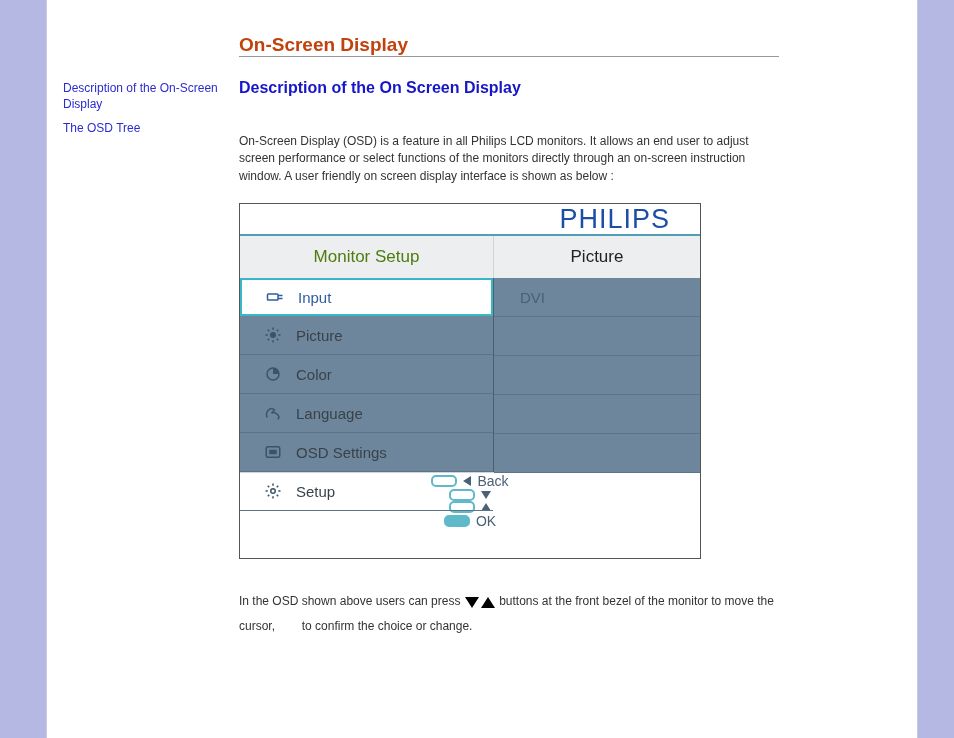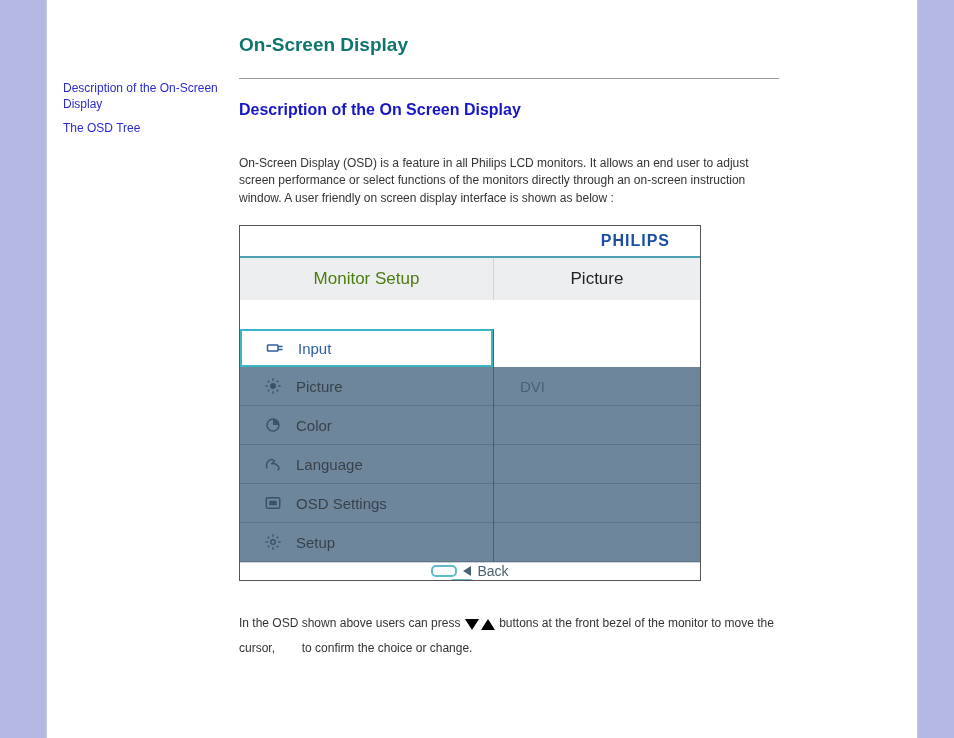--- a/index.html
+++ b/index.html
@@ -40,24 +40,23 @@
     margin-bottom: 8px;
     line-height: 1.35;
   }
   .content {
     position: absolute;
     left: 192px;
     top: 34px;
     width: 540px;
   }
   .title {
-    color: #0f766e;
+    color: #c2410c;
     font-size: 19px;
     font-weight: bold;
-    margin-bottom: 22px;
   }
   .hr {
     border: 0;
     border-top: 1px solid #999;
     margin: 0 0 22px 0;
   }
   .subhead {
     color: #1616c8;
     font-weight: bold;
     font-size: 16px;
@@ -104,22 +103,22 @@
     height: 30px;
     background: #fff;
     border-bottom: 2px solid #4fa0b5;
     text-align: right;
     padding-right: 30px;
   }
   .philips-logo {
     display: inline-block;
     color: #1c4ea8;
     font-family: Arial Black, Arial, sans-serif;
-    font-weight: 700;
-    font-size: 16px;
+    font-weight: 400;
+    font-size: 27px;
     letter-spacing: 1px;
     line-height: 30px;
   }
   .osd-headers {
     height: 42px;
     display: flex;
     background: #eceeef;
   }
   .osd-head-left {
     width: 55%;
@@ -130,23 +129,22 @@
     border-right: 1px solid #d0d4d6;
   }
   .osd-head-right {
     flex: 1;
     text-align: center;
     line-height: 42px;
     font-size: 17px;
     color: #222;
   }
   .osd-body {
-    height: 262px;
+    height: 194px;
     display: flex;
-    align-items: flex-end;
   }
   .osd-col {
     background: #6e869b;
   }
   .osd-col.left { width: 55%; border-right: 1px solid #4a5e70; }
   .osd-col.right { flex: 1; }
   .osd-row {
     height: 38px;
     border-bottom: 1px solid #5c748a;
     position: relative;

